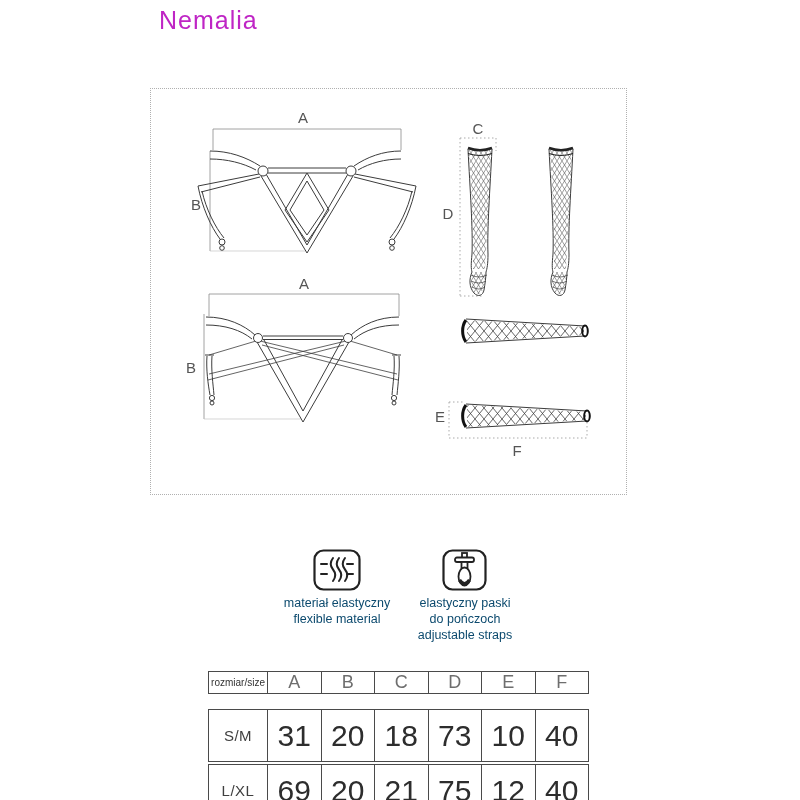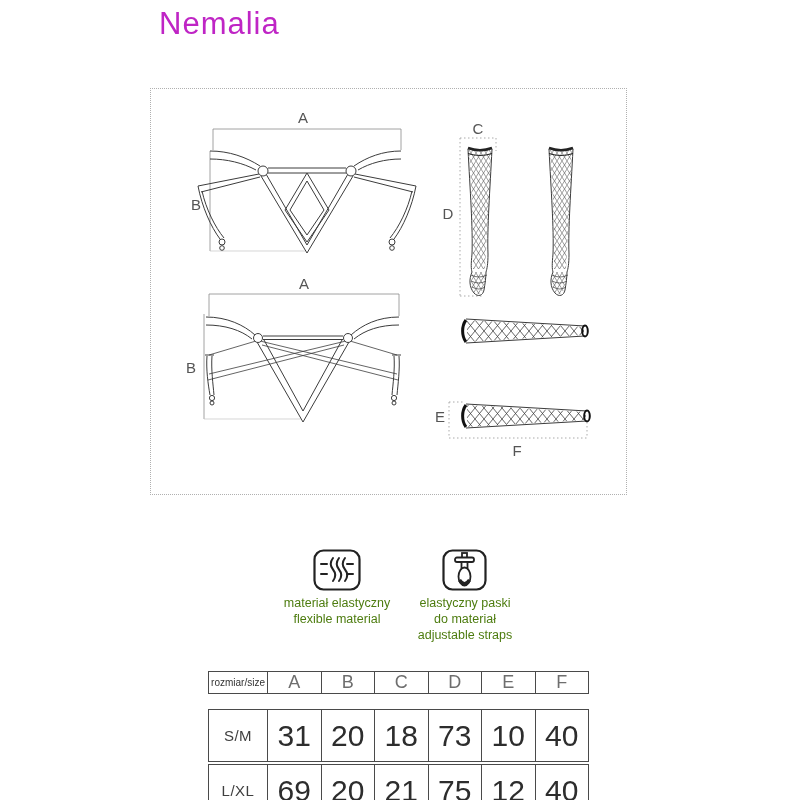--- a/index.html
+++ b/index.html
@@ -2,34 +2,34 @@
 <html><head>
 <meta charset="utf-8">
 <style>
   html,body{margin:0;padding:0;}
   body{
     width:800px;height:800px;position:relative;background:#ffffff;
     font-family:"Liberation Sans", sans-serif;overflow:hidden;
   }
   .page-title{
     position:absolute;left:159px;top:6px;
-    font-size:31px;font-weight:400;letter-spacing:1px;
+    font-size:25px;font-weight:400;letter-spacing:1px;
     color:#bf25c5;
   }
   .diagram-box{
     position:absolute;left:150px;top:88px;width:475px;height:405px;
     border:1px dotted #b0b0b0;
   }
   .diagram-box svg{position:absolute;left:0;top:0;}
 
   .feature{position:absolute;text-align:center;}
   .feature-icon{display:inline-block;}
   .feature-caption{
     position:absolute;text-align:center;width:140px;
-    font-size:12.5px;line-height:16px;color:#4d7c0f;font-weight:400;
+    font-size:12.5px;line-height:16px;color:#0c4a6e;font-weight:400;
   }
 
   .size-table{position:absolute;left:208px;top:671px;width:381px;color:#2e2e2e;}
   .trow{display:flex;border:1px solid #4a4a4a;background:#fff;box-sizing:border-box;}
   .trow .cell{
     flex:1;display:flex;align-items:center;justify-content:center;
     border-left:1px solid #4a4a4a;box-sizing:border-box;
   }
   .trow .cell.first{flex:0 0 58px;border-left:none;}
   .thead{height:23px;margin-bottom:15px;}
@@ -195,21 +195,21 @@
       <rect x="20" y="4" width="5" height="5"></rect>
       <rect x="13" y="8.5" width="19" height="4.5" rx="2"></rect>
       <rect x="19.5" y="13" width="6" height="9"></rect>
       <ellipse cx="22.5" cy="27.5" rx="6" ry="9"></ellipse>
     </g>
     <path d="M17.5,31 Q22.5,38.5 27.5,31" stroke="#222" stroke-width="3.5" fill="none"></path>
   </svg>
 </div>
 <div class="feature-caption" style="left:395px;top:595px;">
   <div>elastyczny paski</div>
-  <div>do materiał</div>
+  <div>do pończoch</div>
   <div>adjustable straps</div>
 </div>
 
 <div class="size-table">
   <div class="trow thead">
     <div class="cell first corner">rozmiar/size</div>
     <div class="cell col-letter">A</div>
     <div class="cell col-letter">B</div>
     <div class="cell col-letter">C</div>
     <div class="cell col-letter">D</div>

